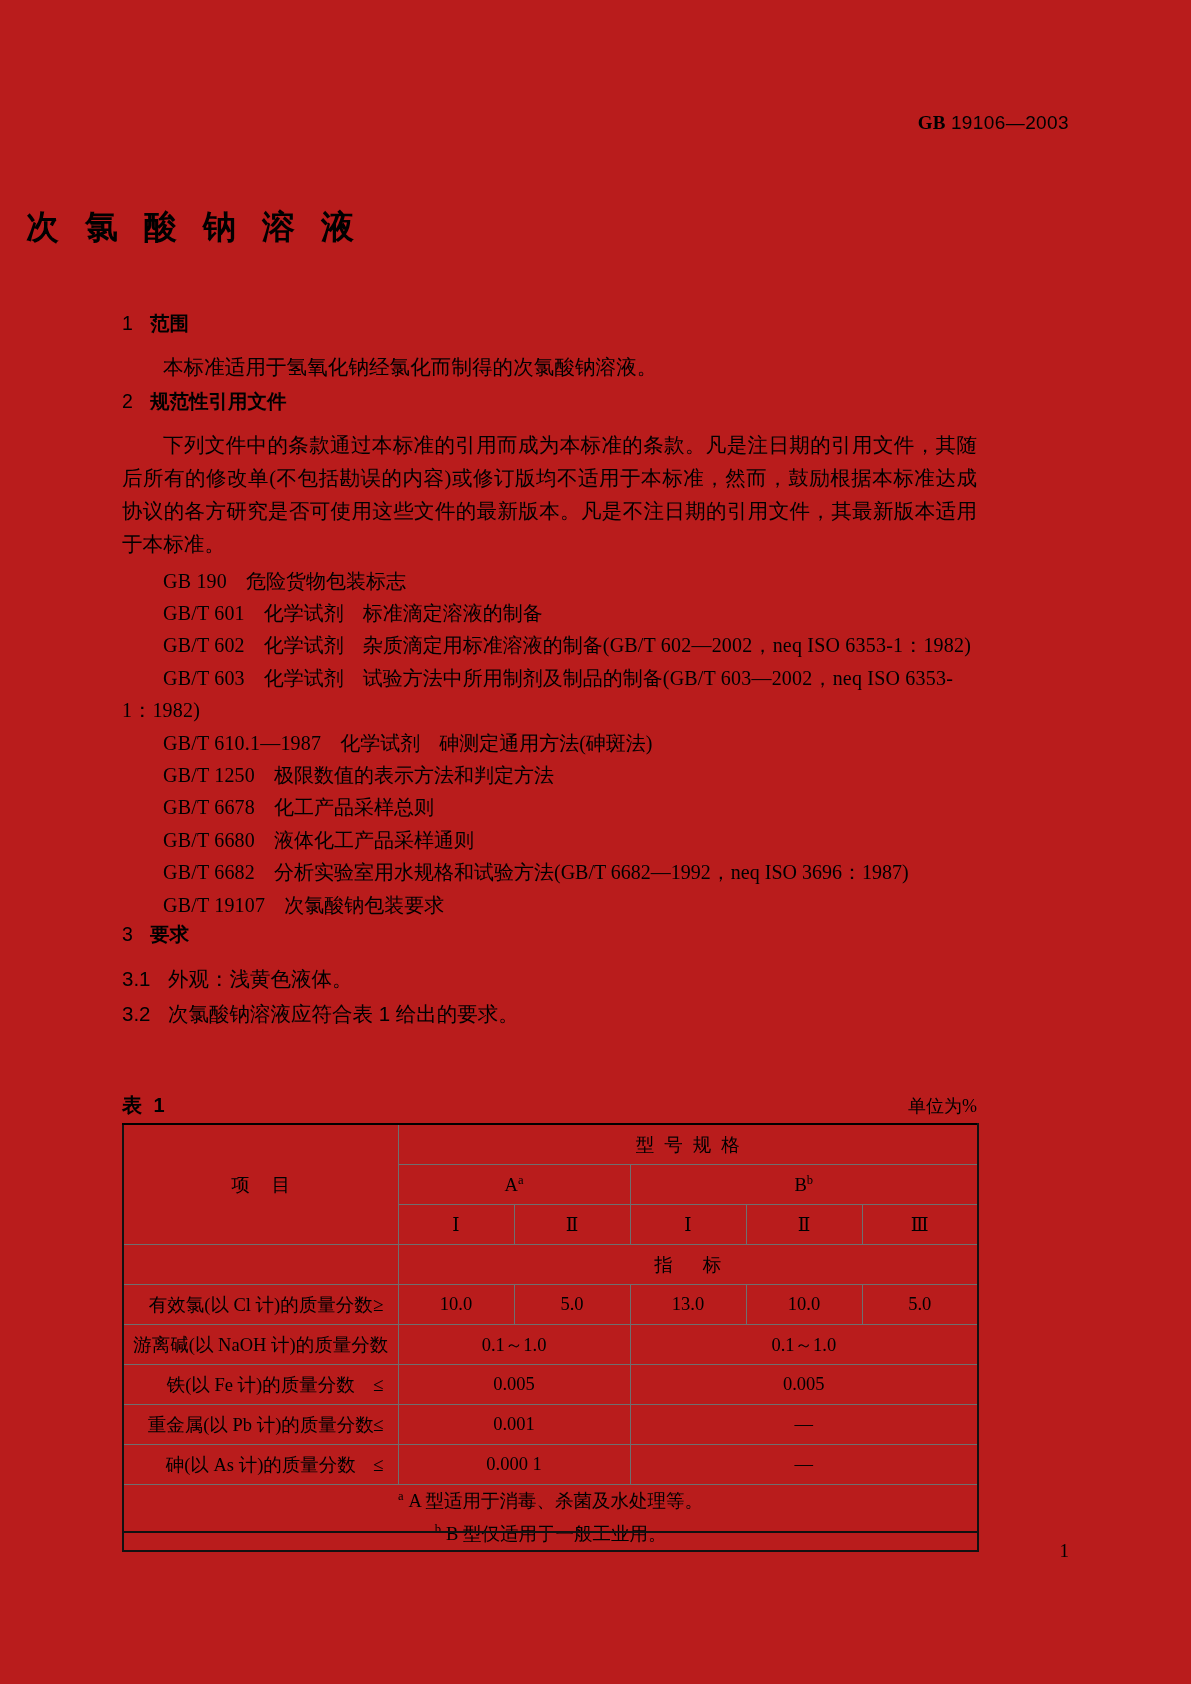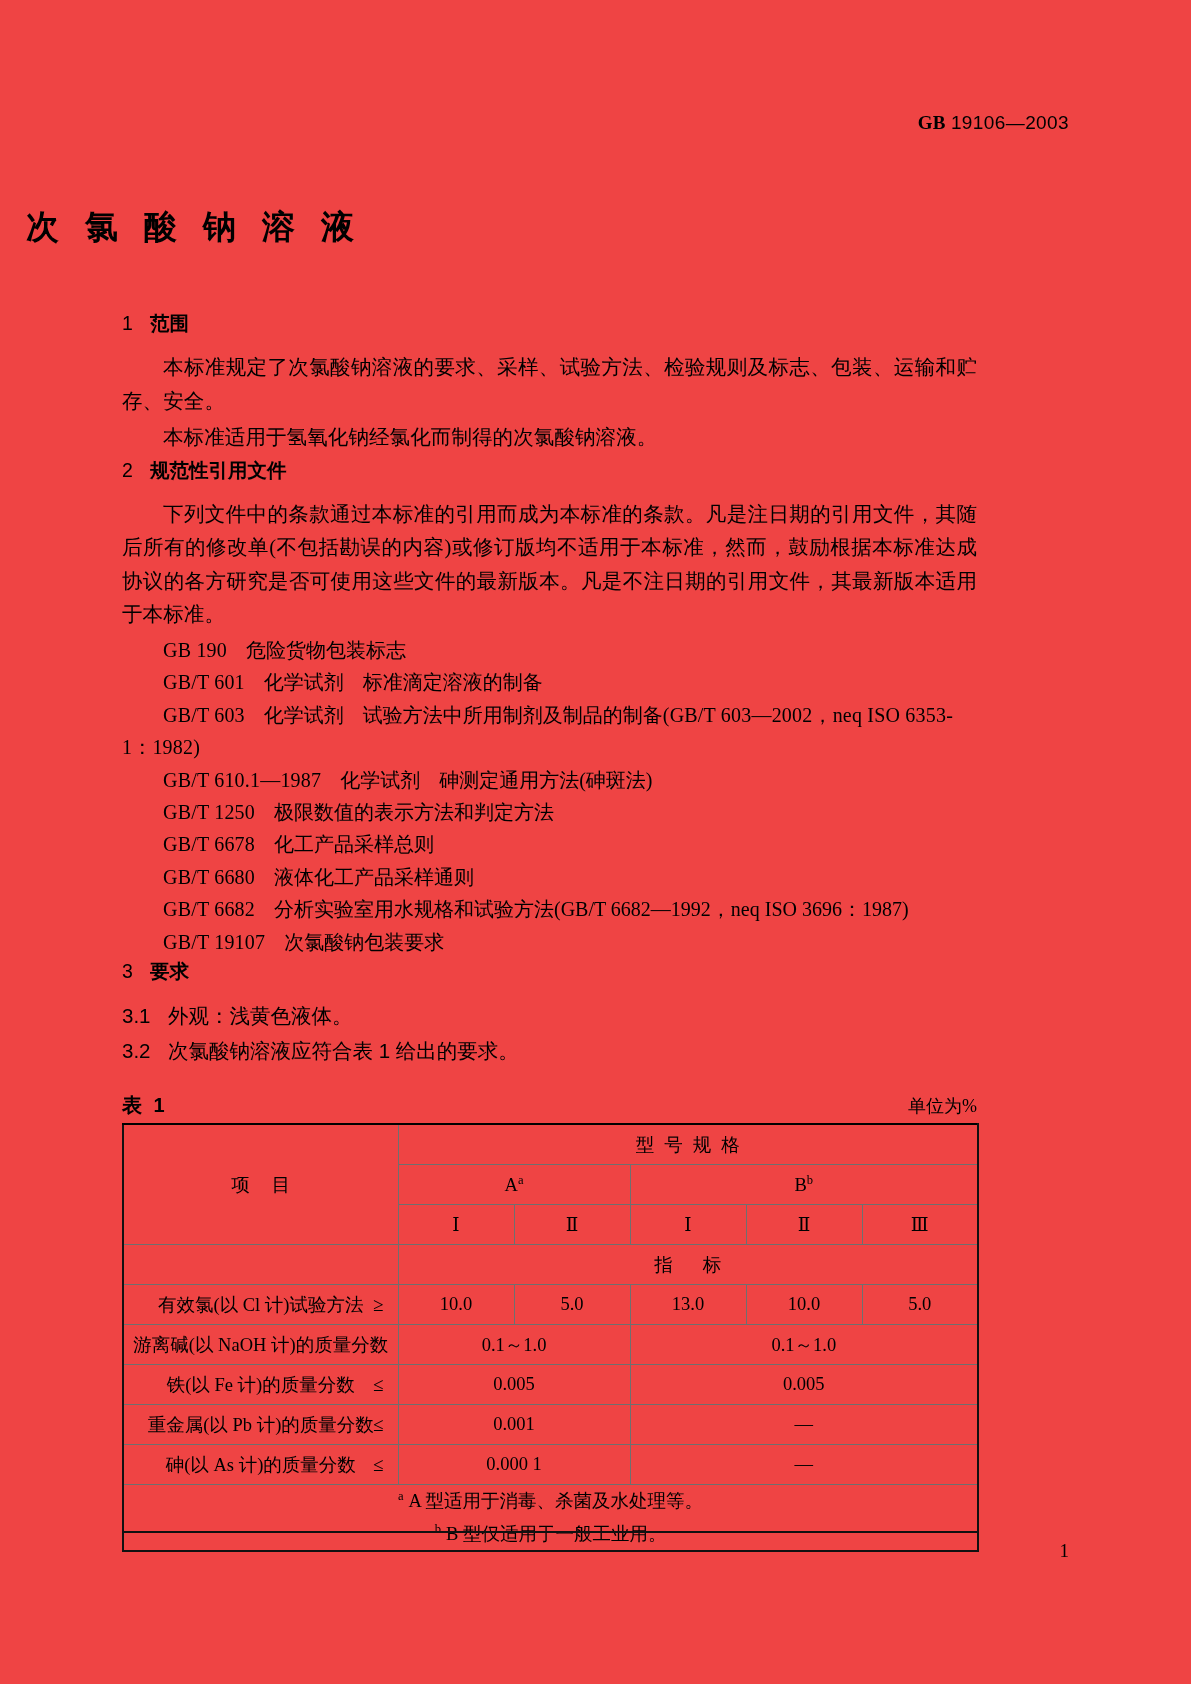--- a/index.html
+++ b/index.html
@@ -11,21 +11,21 @@
     font-family: "Liberation Serif", "DejaVu Serif", serif;
     color: #000000;
   }
   .page {
     position: relative;
     width: 1191px;
     height: 1684px;
     box-sizing: border-box;
     padding: 0;
     overflow: hidden;
-    background: #ef4444;
+    background: #b91c1c;
   }
 
   
   .header {
     position: absolute;
     top: 112px;
     right: 122px;
     font-size: 19px;
     letter-spacing: 0.4px;
     white-space: nowrap;
@@ -222,33 +222,35 @@
     <span class="gb">GB</span><span class="num">19106—2003</span>
   </div>
 
   <div class="doc-title">次氯酸钠溶液</div>
 
   <div class="content">
 
     <h2 class="sect">
       <span class="no">1</span><span>范围</span>
     </h2>
-    <p class="body indent">本标准规定了次氯酸钠溶液的要求、采样、试验方法、检验规则及标志、包装、运输和贮存、安全。</p>
     <p class="body indent">本标准适用于氢氧化钠经氯化而制得的次氯酸钠溶液。</p>
 
     <h2 class="sect sect-gap">
       <span class="no">2</span><span>规范性引用文件</span>
     </h2>
     <p class="body indent">下列文件中的条款通过本标准的引用而成为本标准的条款。凡是注日期的引用文件，其随后所有的修改单(不包括勘误的内容)或修订版均不适用于本标准，然而，鼓励根据本标准达成协议的各方研究是否可使用这些文件的最新版本。凡是不注日期的引用文件，其最新版本适用于本标准。</p>
 
     <p class="ref">
       <span class="code">GB 190</span><span class="sp"></span><span>危险货物包装标志</span>
     </p>
     <p class="ref">
       <span class="code">GB/T 601</span><span class="sp"></span><span>化学试剂</span><span class="sp"></span><span>标准滴定溶液的制备</span>
+    </p>
+    <p class="ref">
+      <span class="code">GB/T 602</span><span class="sp"></span><span>化学试剂</span><span class="sp"></span><span>杂质滴定用标准溶液的制备</span><span class="code">(GB/T 602—2002，neq ISO 6353-1：1982)</span>
     </p>
     <p class="ref">
       <span class="code">GB/T 603</span><span class="sp"></span><span>化学试剂</span><span class="sp"></span><span>试验方法中所用制剂及制品的制备</span><span class="code">(GB/T 603—2002，neq ISO 6353-1：1982)</span>
     </p>
     <p class="ref">
       <span class="code">GB/T 610.1—1987</span><span class="sp"></span><span>化学试剂</span><span class="sp"></span><span>砷测定通用方法(砷斑法)</span>
     </p>
     <p class="ref">
       <span class="code">GB/T 1250</span><span class="sp"></span><span>极限数值的表示方法和判定方法</span>
     </p>
@@ -309,21 +311,21 @@
           <td>Ⅱ</td>
           <td class="outer-right">Ⅲ</td>
         </tr>
         <tr>
           <td class="outer-left"></td>
           <td colspan="5" class="index-head outer-right">指标</td>
         </tr>
 
         <tr>
           <td class="rowlabel outer-left">
-            <span>有效氯(以 Cl 计)试验方法</span>
+            <span>有效氯(以 Cl 计)的质量分数</span>
             <span class="op">≥</span>
           </td>
           <td>10.0</td>
           <td>5.0</td>
           <td>13.0</td>
           <td>10.0</td>
           <td class="outer-right">5.0</td>
         </tr>
 
         <tr>

